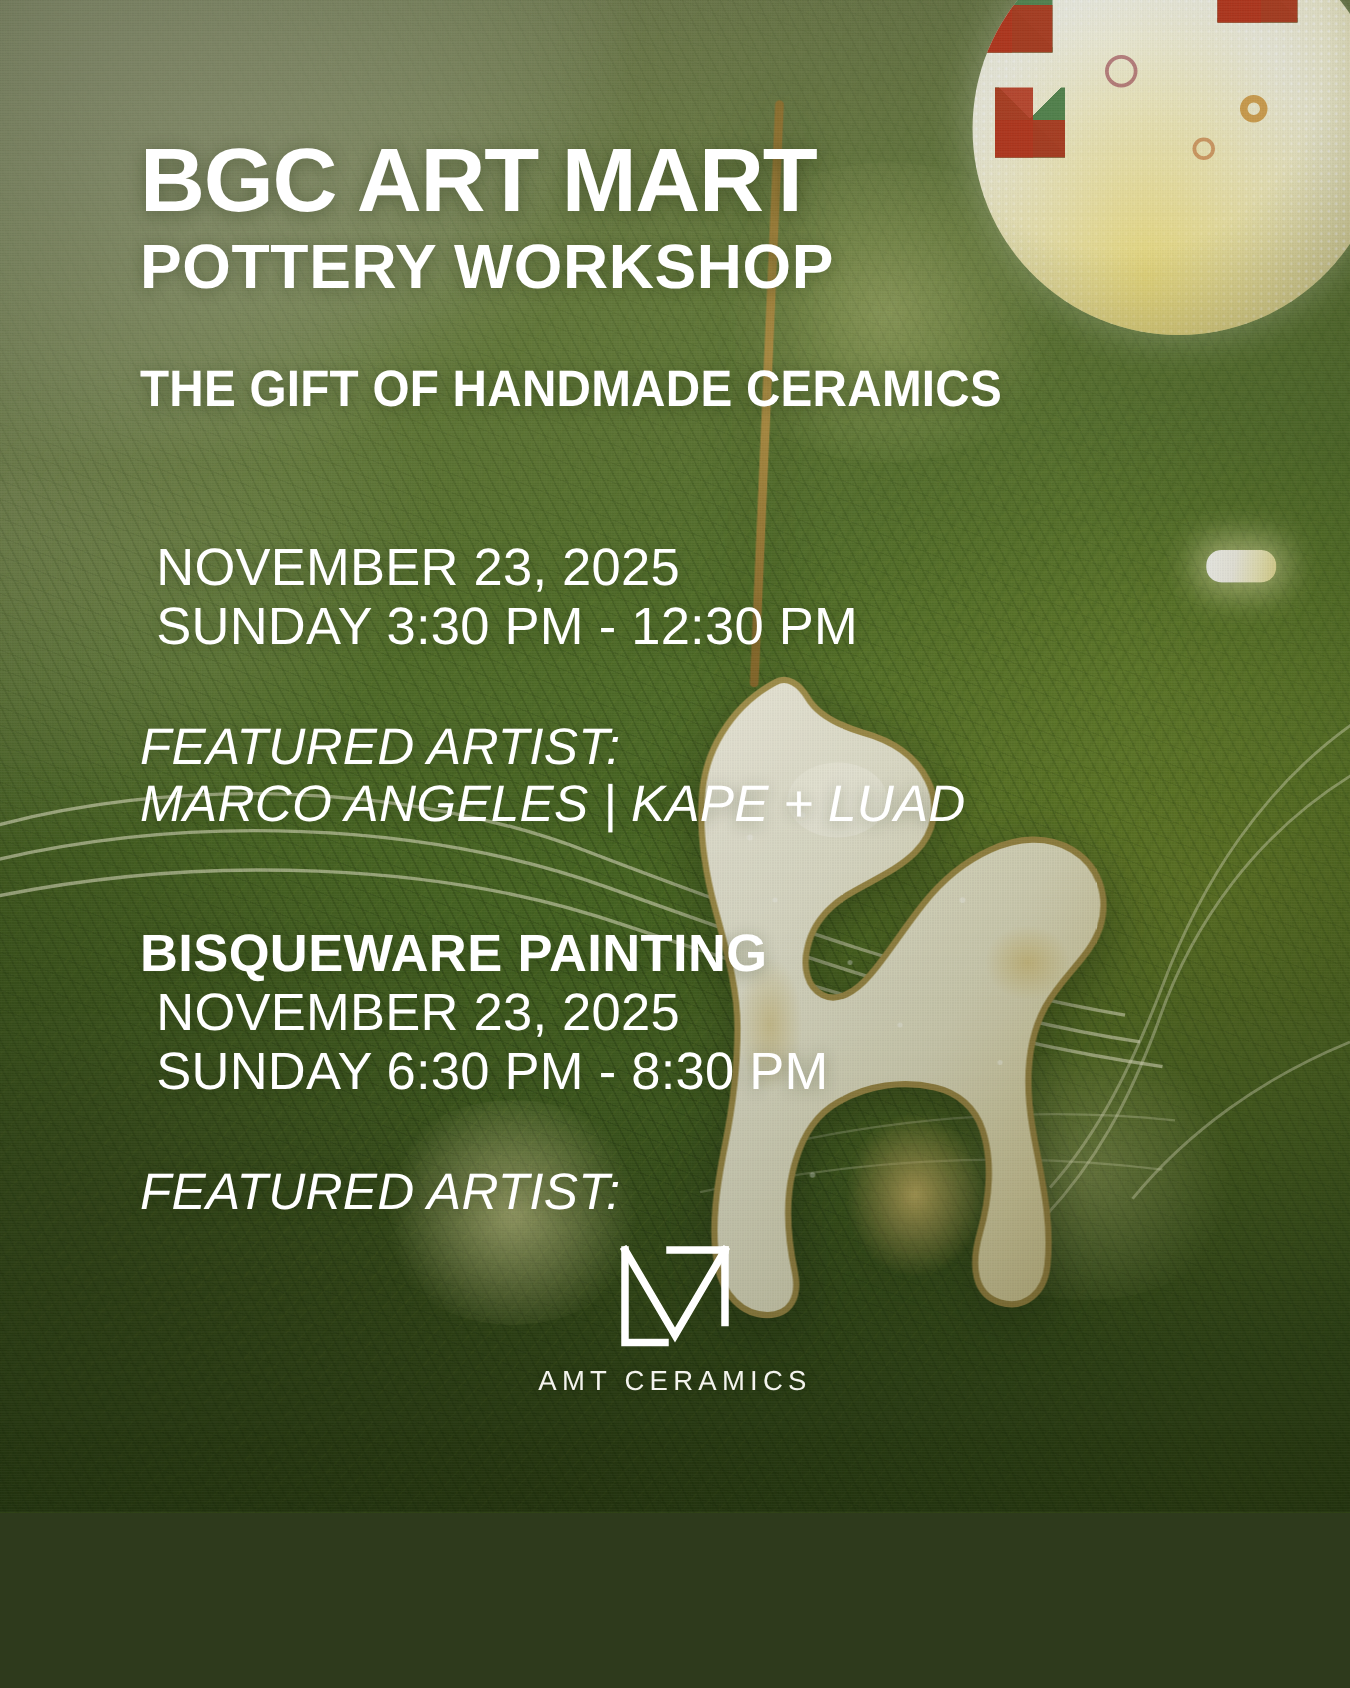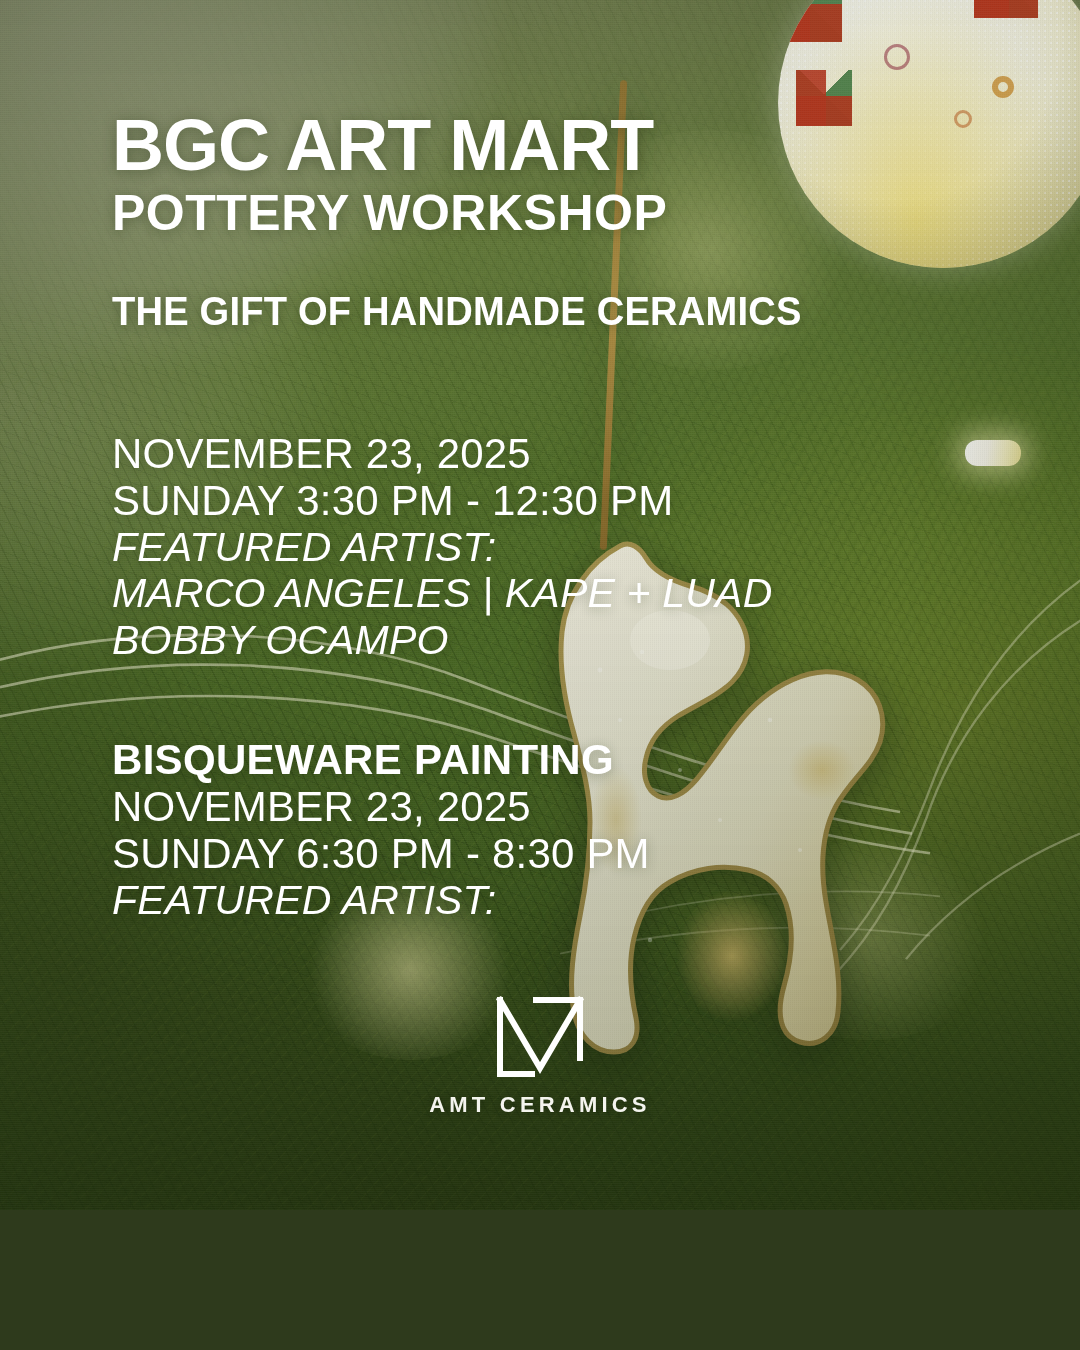--- a/index.html
+++ b/index.html
@@ -206,41 +206,42 @@
     letter-spacing:.3px;
     line-height:1.12;
     text-shadow:0 2px 12px rgba(30,44,12,.34);
   }
   .s-date, .s-time{
     font-size:42px;
     font-weight:300;
     letter-spacing:.2px;
     line-height:1.12;
     text-shadow:0 2px 12px rgba(30,44,12,.3);
-  }
-  .artist{ }
+    margin-left:13px;
+  }
+  .artist{ margin-top:50px; }
   .a-label, .a-line{
     font-size:41px;
     font-weight:300;
     font-style:italic;
     letter-spacing:.2px;
     line-height:1.14;
     text-shadow:0 2px 12px rgba(30,44,12,.3);
   }
 
   
   .logo{
     position:absolute; left:0; right:0; bottom:92px;
     display:flex; flex-direction:column; align-items:center; gap:14px;
   }
   .logo-mark{ width:96px; height:82px; }
   .logo-mark svg{ width:100%; height:100%; display:block; }
   .logo-word{
     font-size:22px;
-    font-weight:700;
+    font-weight:400;
     letter-spacing:4.2px;
     color:#f4f4ee;
     text-shadow:0 1px 8px rgba(20,32,8,.45);
   }
 </style>
 </head>
 <body>
 
 <div class="poster">
 
@@ -371,21 +372,20 @@
       <div class="t-title">BGC ART MART</div>
       <div class="t-sub">POTTERY WORKSHOP</div>
       <div class="t-tagline">THE GIFT OF HANDMADE CERAMICS</div>
 
       <div class="session">
         <div class="s-date">NOVEMBER 23, 2025</div>
         <div class="s-time">SUNDAY 3:30 PM - 12:30 PM</div>
         <div class="artist">
           <div class="a-label">FEATURED ARTIST:</div>
           <div class="a-line">MARCO ANGELES | KAPE + LUAD</div>
-          <div class="a-line">BOBBY OCAMPO</div>
         </div>
       </div>
 
       <div class="session">
         <div class="s-name">BISQUEWARE PAINTING</div>
         <div class="s-date">NOVEMBER 23, 2025</div>
         <div class="s-time">SUNDAY 6:30 PM - 8:30 PM</div>
         <div class="artist">
           <div class="a-label">FEATURED ARTIST:</div>
         </div>

